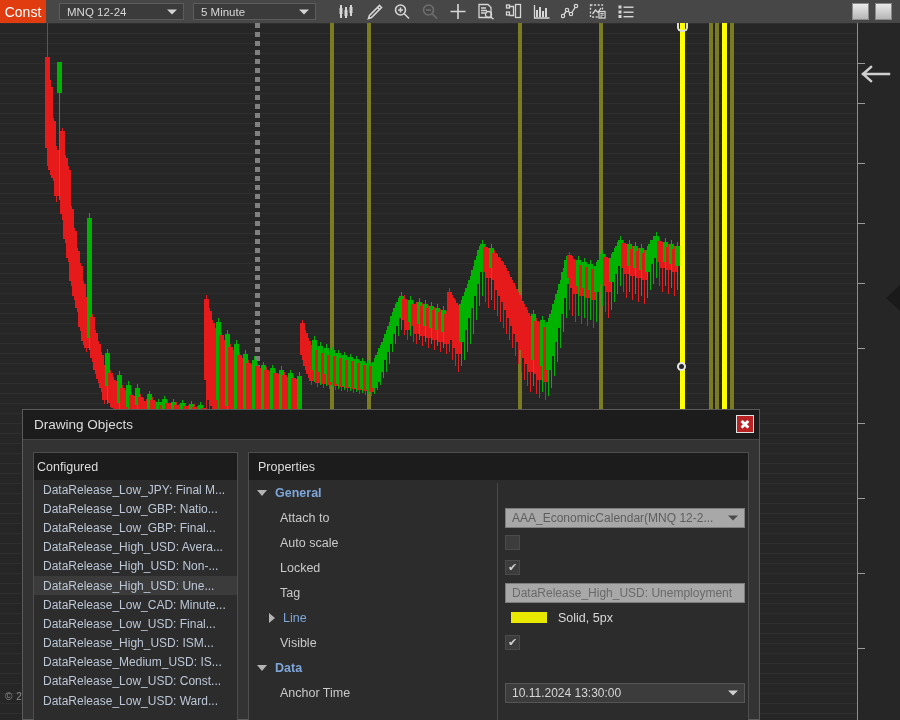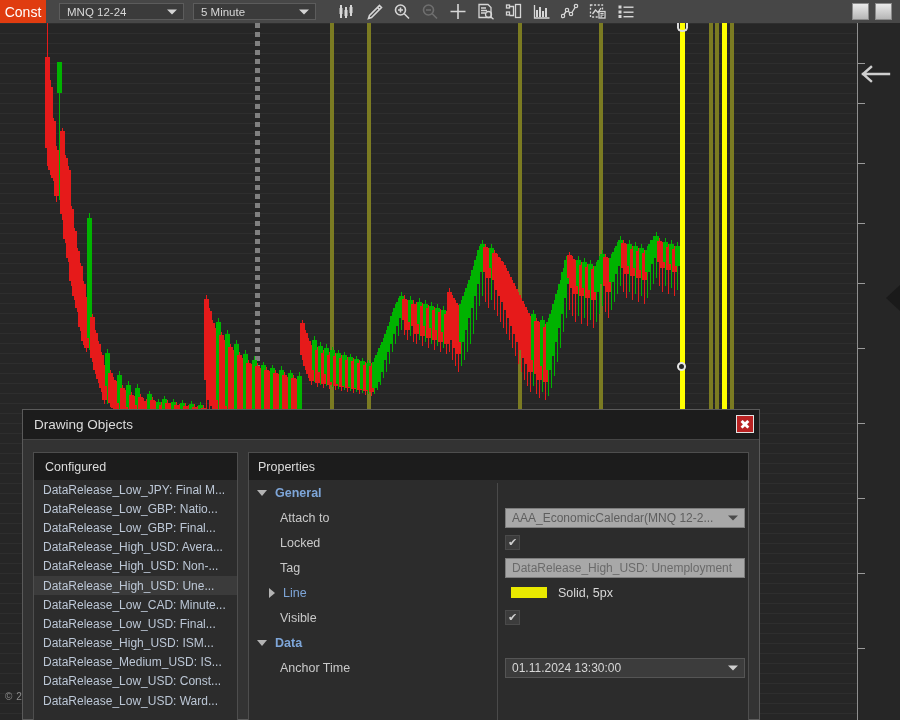--- a/index.html
+++ b/index.html
@@ -94,21 +94,21 @@
     color:#ffffff;font-size:13px;font-weight:bold;line-height:1;
   }
   #dlg-body{display:flex;height:281px;padding:12px 10px 0 10px;box-sizing:border-box;gap:10px;}
   
   #list-panel{
     width:205px;background:#2c2c2c;border:1px solid #4e4e4e;box-sizing:border-box;
     display:flex;flex-direction:column;overflow:hidden;
   }
   #list-header{
     height:27px;background:#1c1c1c;color:#dcdcdc;font-size:12.5px;
-    display:flex;align-items:center;padding-left:11px;flex:0 0 auto;
+    display:flex;align-items:center;padding-left:3px;flex:0 0 auto;
   }
   #list-items{flex:1 1 auto;overflow:hidden;}
   .list-item{
     height:19.2px;display:flex;align-items:center;padding-left:9px;
     color:#bcc7d6;font-size:12px;white-space:nowrap;overflow:hidden;
   }
   .list-item.selected{background:#3b3b3b;}
   
   #props-panel{
     flex:1 1 auto;background:#2c2c2c;border:1px solid #4e4e4e;box-sizing:border-box;
@@ -831,20 +831,28 @@
       <div class="prop-row">
         <span class="prop-label">Attach to</span>
         <span class="prop-value">
           <span class="val-combo">
             <span>AAA_EconomicCalendar(MNQ 12-2...</span>
             <span class="cv"></span>
           </span>
         </span>
       </div>
 
+      <div class="prop-row">
+        <span class="prop-label">Auto scale</span>
+        <span class="prop-value">
+          <span class="checkbox">
+            <span class="mark"></span>
+          </span>
+        </span>
+      </div>
 
       <div class="prop-row">
         <span class="prop-label">Locked</span>
         <span class="prop-value">
           <span class="checkbox">
             <span class="mark">✔</span>
           </span>
         </span>
       </div>
 
@@ -879,20 +887,20 @@
 
       <div class="prop-group">
         <span class="tri"></span>
         <span>Data</span>
       </div>
 
       <div class="prop-row">
         <span class="prop-label">Anchor Time</span>
         <span class="prop-value">
           <span class="val-combo dark">
-            <span>01.11.2024 13:30:00</span>
+            <span>10.11.2024 13:30:00</span>
             <span class="cv"></span>
           </span>
         </span>
       </div>
     </div>
   </div>
 </div>
 
 </body></html>

